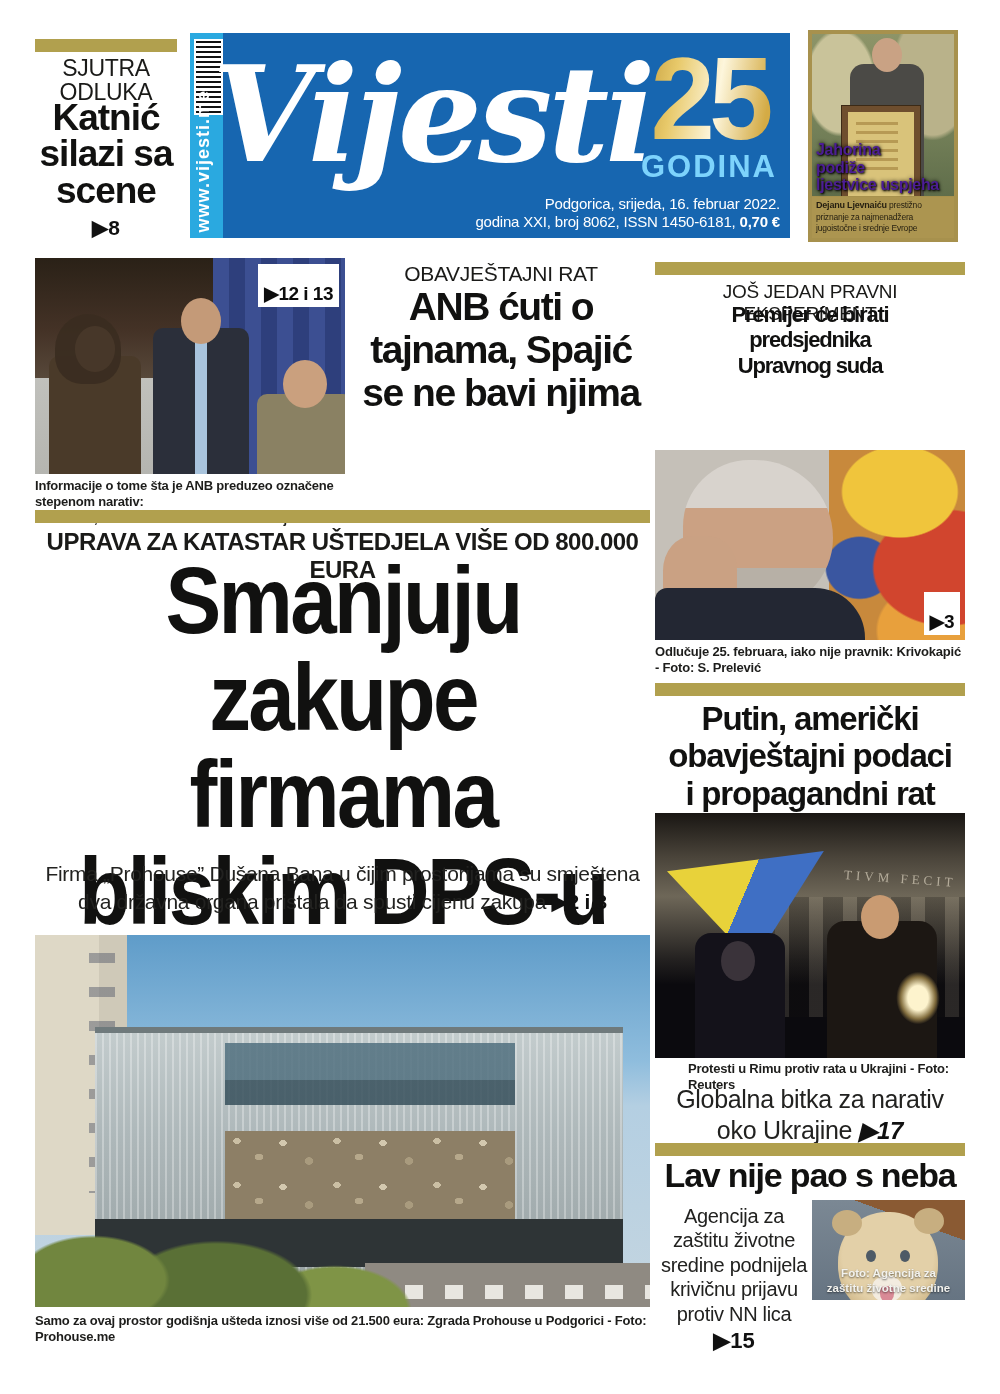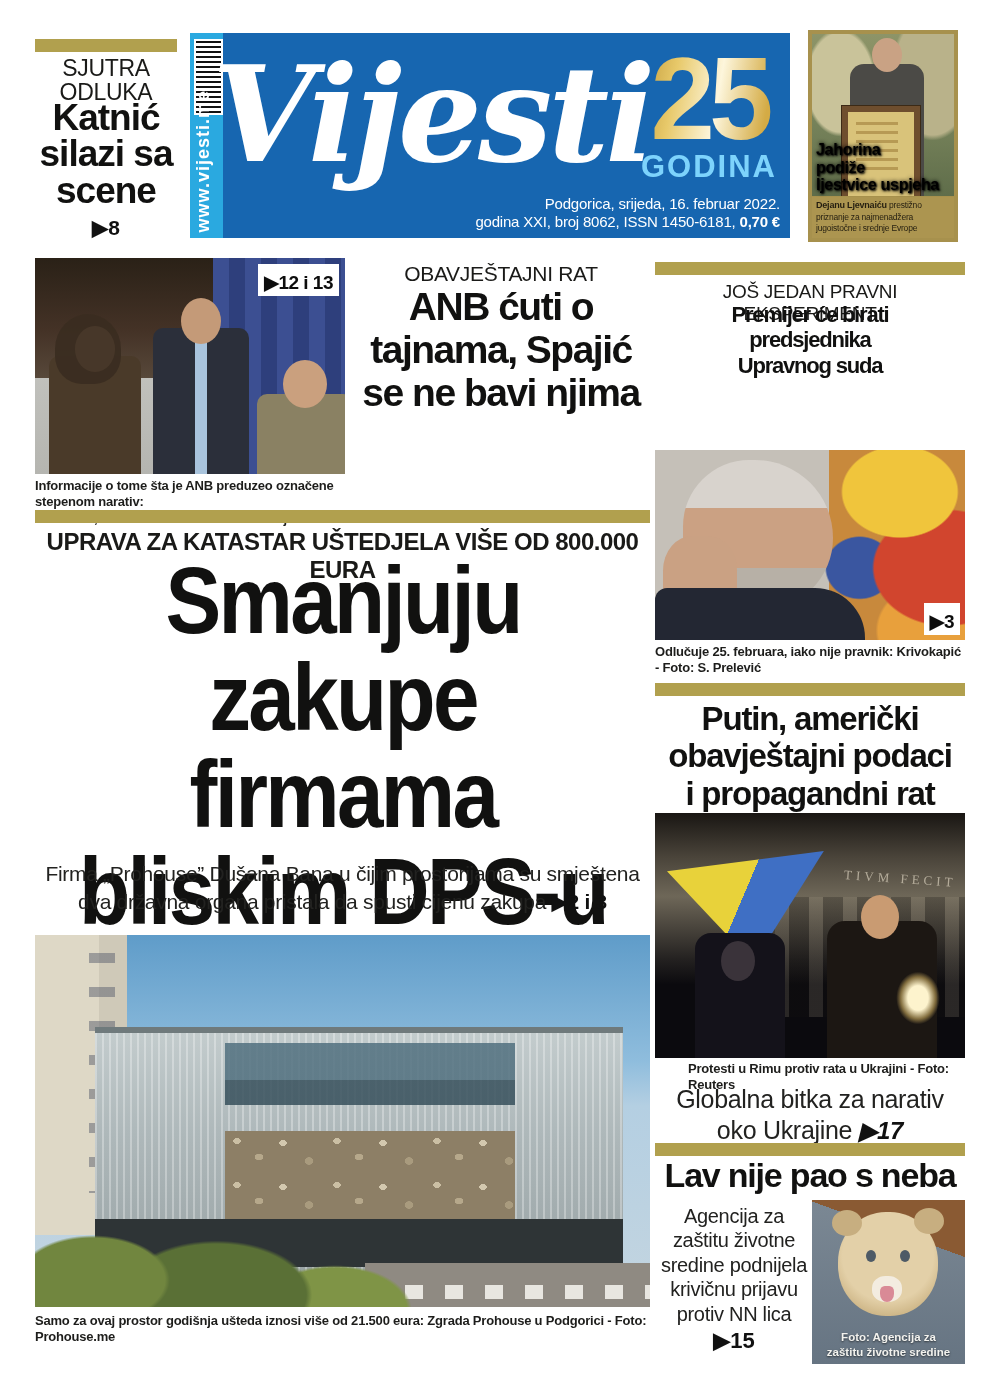--- a/index.html
+++ b/index.html
@@ -8,21 +8,21 @@
   .abs{position:absolute;}
   .pre{white-space:pre-line;}
   .goldbar{background:#b1a04e;height:13px;}
   .kicker{font-weight:400;text-align:center;color:#1a1a18;letter-spacing:-0.3px;}
   .kicker.heavy{font-weight:700;}
   .headline{font-weight:700;text-align:center;color:#111110;letter-spacing:-1px;line-height:1.05;}
   .deck{font-weight:400;text-align:center;color:#222220;letter-spacing:-0.3px;}
   .caption{font-size:13px;font-weight:700;color:#1d1d1b;line-height:1.25;letter-spacing:-0.2px;}
   .pageref{font-weight:700;color:#111;}
   .badge{position:absolute;background:#ffffff;color:#0d0d0d;font-weight:700;
-         padding:7px 6px 2px 6px;font-size:19px;letter-spacing:-0.5px;}
+         padding:18px 6px 2px 6px;font-size:19px;letter-spacing:-0.5px;}
   .photo{position:absolute;overflow:hidden;}
 
   
   .tl-bar{left:35px;top:39px;width:142px;}
   .tl-kicker{left:21px;top:56px;width:170px;font-size:23px;line-height:1.05;text-align:center;}
   .tl-title{left:11px;top:100px;width:190px;font-size:37px;line-height:0.98;}
   .tl-ref{left:21px;top:216px;width:170px;text-align:center;font-size:21px;}
 
   
   .masthead{left:190px;top:33px;width:600px;height:205px;background:#1766b0;}
@@ -52,21 +52,21 @@
        radial-gradient(70px 110px at 85% 25%,#b9b28a 0 55%,transparent 60%),
        linear-gradient(180deg,#8d9468 0%,#76825a 55%,#5f6d4a 100%);}
   .jah-man{position:absolute;left:38px;top:30px;width:74px;height:132px;background:#4b4a46;
      border-radius:14px 14px 0 0;}
   .jah-man::before{content:"";position:absolute;left:50%;top:-26px;transform:translateX(-50%);
      width:30px;height:34px;border-radius:50%;background:#c9a284;}
   .jah-cert{position:absolute;left:30px;top:72px;width:66px;height:88px;background:#d9c37a;
      border:6px solid #6e4e2e;box-shadow:0 0 0 1px #3c2a16;}
   .jah-cert::before{content:"";position:absolute;left:8px;top:10px;width:42px;height:54px;
      background:repeating-linear-gradient(180deg,#b79a54 0 3px,#d9c37a 3px 9px);}
-  .jah-title{position:absolute;left:8px;bottom:48px;color:#000000;font-size:16px;font-weight:700;
+  .jah-title{position:absolute;left:8px;bottom:48px;color:#4c1d95;font-size:16px;font-weight:700;
      line-height:1.1;letter-spacing:-0.3px;text-shadow:1px 1px 2px #000,0 0 4px #000;}
   .jah-footer{position:absolute;left:4px;right:4px;bottom:4px;height:38px;background:#ac9550;
      color:#241e10;font-size:8.5px;line-height:1.3;padding:3px 3px 0 4px;letter-spacing:-0.2px;}
   .jah-footer b{font-size:9px;}
 
   
   .anb-photo{left:35px;top:258px;width:310px;height:216px;background:
      repeating-linear-gradient(90deg,#3c4f92 0 16px,#2e3f7c 16px 32px) 100% 0/132px 100% no-repeat,
      linear-gradient(180deg,#2a2117 0%,#443226 60%,#57483a 100%) 0 0/190px 120px no-repeat,
      linear-gradient(180deg,#cfcfcb,#b5b5b0);}
@@ -164,21 +164,21 @@
      background:radial-gradient(closest-side,#fdf3cd 0 35%,#e8c46a80 60%,transparent 75%);}
   .pro-caption{left:688px;top:1061px;width:310px;}
   .pu-teaser{left:655px;top:1084px;width:310px;font-size:25px;line-height:1.22;font-weight:400;}
   .pu-teaser .pageref{font-size:24px;font-style:italic;}
 
   
   .lav-bar{left:655px;top:1143px;width:310px;}
   .lav-title{left:652px;top:1158px;width:316px;font-size:34px;letter-spacing:-1.2px;}
   .lav-deck{left:655px;top:1204px;width:158px;font-size:20px;line-height:1.22;}
   .lav-ref{left:655px;top:1328px;width:158px;text-align:center;font-size:22px;}
-  .lion-photo{left:812px;top:1200px;width:153px;height:164px;background:
+  .lion-photo{left:812px;top:1200px;width:153px;height:100px;background:
      linear-gradient(200deg,#8a5a33 0 26%,transparent 26%),
      linear-gradient(180deg,#7b8894 0%,#667482 100%);}
   .lion-face{position:absolute;left:26px;top:12px;width:100px;height:104px;border-radius:48%;
      background:radial-gradient(circle at 50% 42%,#e3d0a8 0 58%,#cdb586 78%,#b49a6e 100%);}
   .lion-face::before{content:"";position:absolute;left:-6px;top:-2px;width:30px;height:26px;
      border-radius:50%;background:#c7ae80;box-shadow:82px -2px 0 #c7ae80;}
   .lion-face::after{content:"";position:absolute;left:28px;top:38px;width:10px;height:12px;
      border-radius:50%;background:#4e5a66;box-shadow:34px 0 0 #4e5a66;}
   .lion-mouth{position:absolute;left:60px;top:76px;width:30px;height:26px;border-radius:45%;
      background:#f3ece0;}

